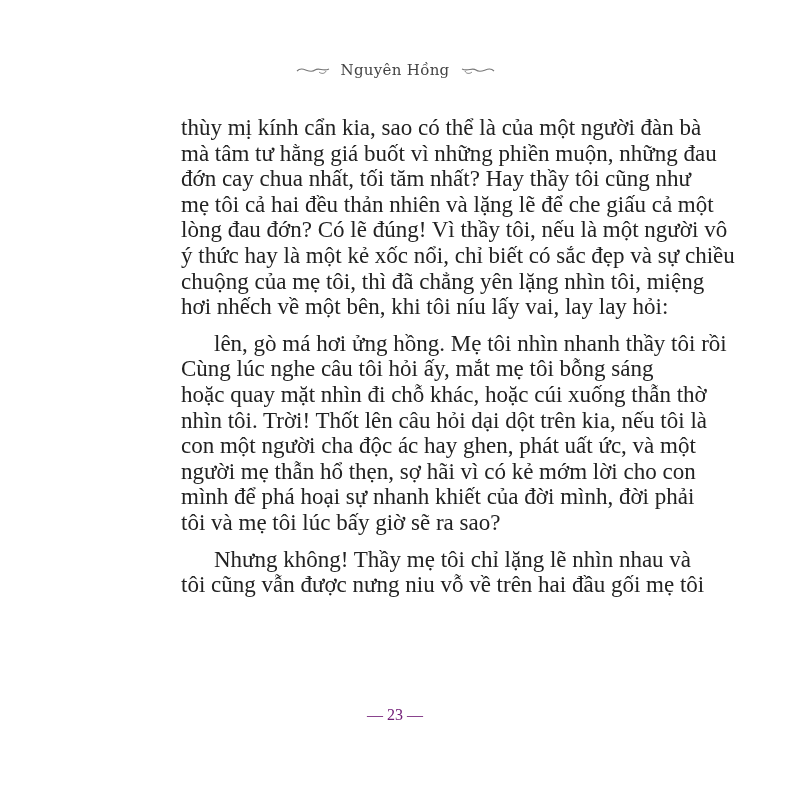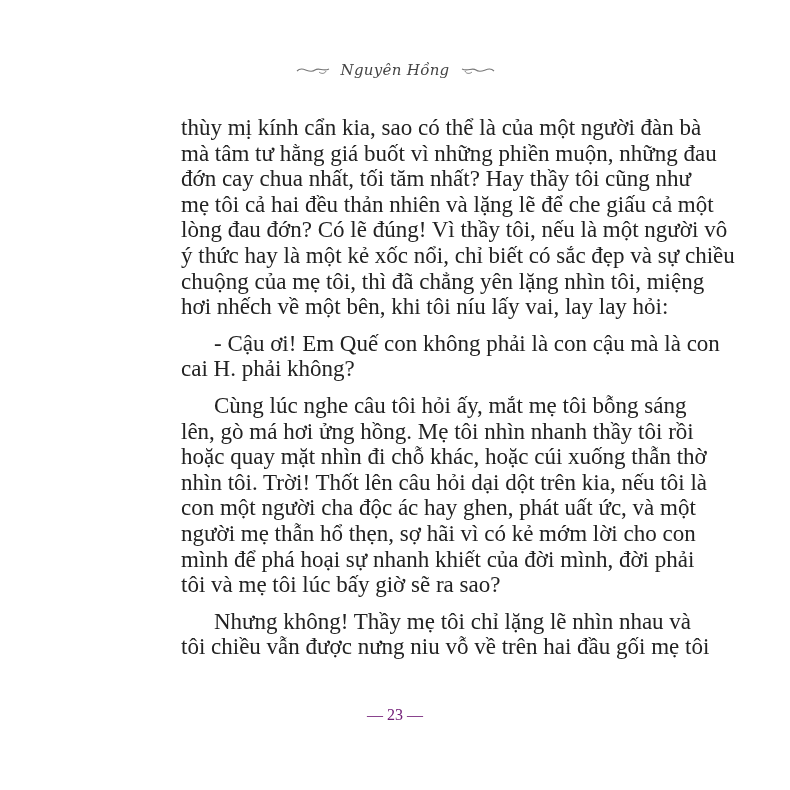--- a/index.html
+++ b/index.html
@@ -27,21 +27,20 @@
     gap: 10px;
     color: #555555;
   }
   .flourish {
     width: 36px;
     height: 14px;
     display: inline-block;
   }
   .running-title {
     font-family: "DejaVu Serif", "Liberation Serif", serif;
-    font-style: italic;
     font-size: 15px;
     letter-spacing: 0.3px;
     color: #444444;
   }
   .body-text {
     position: absolute;
     top: 115px;
     left: 181px;
     width: 412px;
     font-size: 23px;
@@ -100,32 +99,28 @@
     <span class="line">thùy mị kính cẩn kia, sao có thể là của một người đàn bà</span>
     <span class="line">mà tâm tư hằng giá buốt vì những phiền muộn, những đau</span>
     <span class="line">đớn cay chua nhất, tối tăm nhất? Hay thầy tôi cũng như</span>
     <span class="line">mẹ tôi cả hai đều thản nhiên và lặng lẽ để che giấu cả một</span>
     <span class="line">lòng đau đớn? Có lẽ đúng! Vì thầy tôi, nếu là một người vô</span>
     <span class="line">ý thức hay là một kẻ xốc nổi, chỉ biết có sắc đẹp và sự chiều</span>
     <span class="line">chuộng của mẹ tôi, thì đã chẳng yên lặng nhìn tôi, miệng</span>
     <span class="line last">hơi nhếch về một bên, khi tôi níu lấy vai, lay lay hỏi:</span>
   </p>
   <p class="para indent">
-    <span class="line">- Cậu ơi! Em Quế con không phải là con cậu mà là con</span>
-    <span class="line last">cai H. phải không?</span>
-  </p>
-  <p class="para indent">
+    <span class="line">lên, gò má hơi ửng hồng. Mẹ tôi nhìn nhanh thầy tôi rồi</span>
     <span class="line">Cùng lúc nghe câu tôi hỏi ấy, mắt mẹ tôi bỗng sáng</span>
-    <span class="line">lên, gò má hơi ửng hồng. Mẹ tôi nhìn nhanh thầy tôi rồi</span>
     <span class="line">hoặc quay mặt nhìn đi chỗ khác, hoặc cúi xuống thẫn thờ</span>
     <span class="line">nhìn tôi. Trời! Thốt lên câu hỏi dại dột trên kia, nếu tôi là</span>
     <span class="line">con một người cha độc ác hay ghen, phát uất ức, và một</span>
     <span class="line">người mẹ thẫn hổ thẹn, sợ hãi vì có kẻ mớm lời cho con</span>
     <span class="line">mình để phá hoại sự nhanh khiết của đời mình, đời phải</span>
     <span class="line last">tôi và mẹ tôi lúc bấy giờ sẽ ra sao?</span>
   </p>
   <p class="para indent">
     <span class="line">Nhưng không! Thầy mẹ tôi chỉ lặng lẽ nhìn nhau và</span>
-    <span class="line">tôi chiều vẫn được nưng niu vỗ về trên hai đầu gối mẹ tôi</span>
+    <span class="line">tôi cũng vẫn được nưng niu vỗ về trên hai đầu gối mẹ tôi</span>
   </p>
 </div>
 
 <div class="page-number">— 23 —</div>
 
 </body></html>

